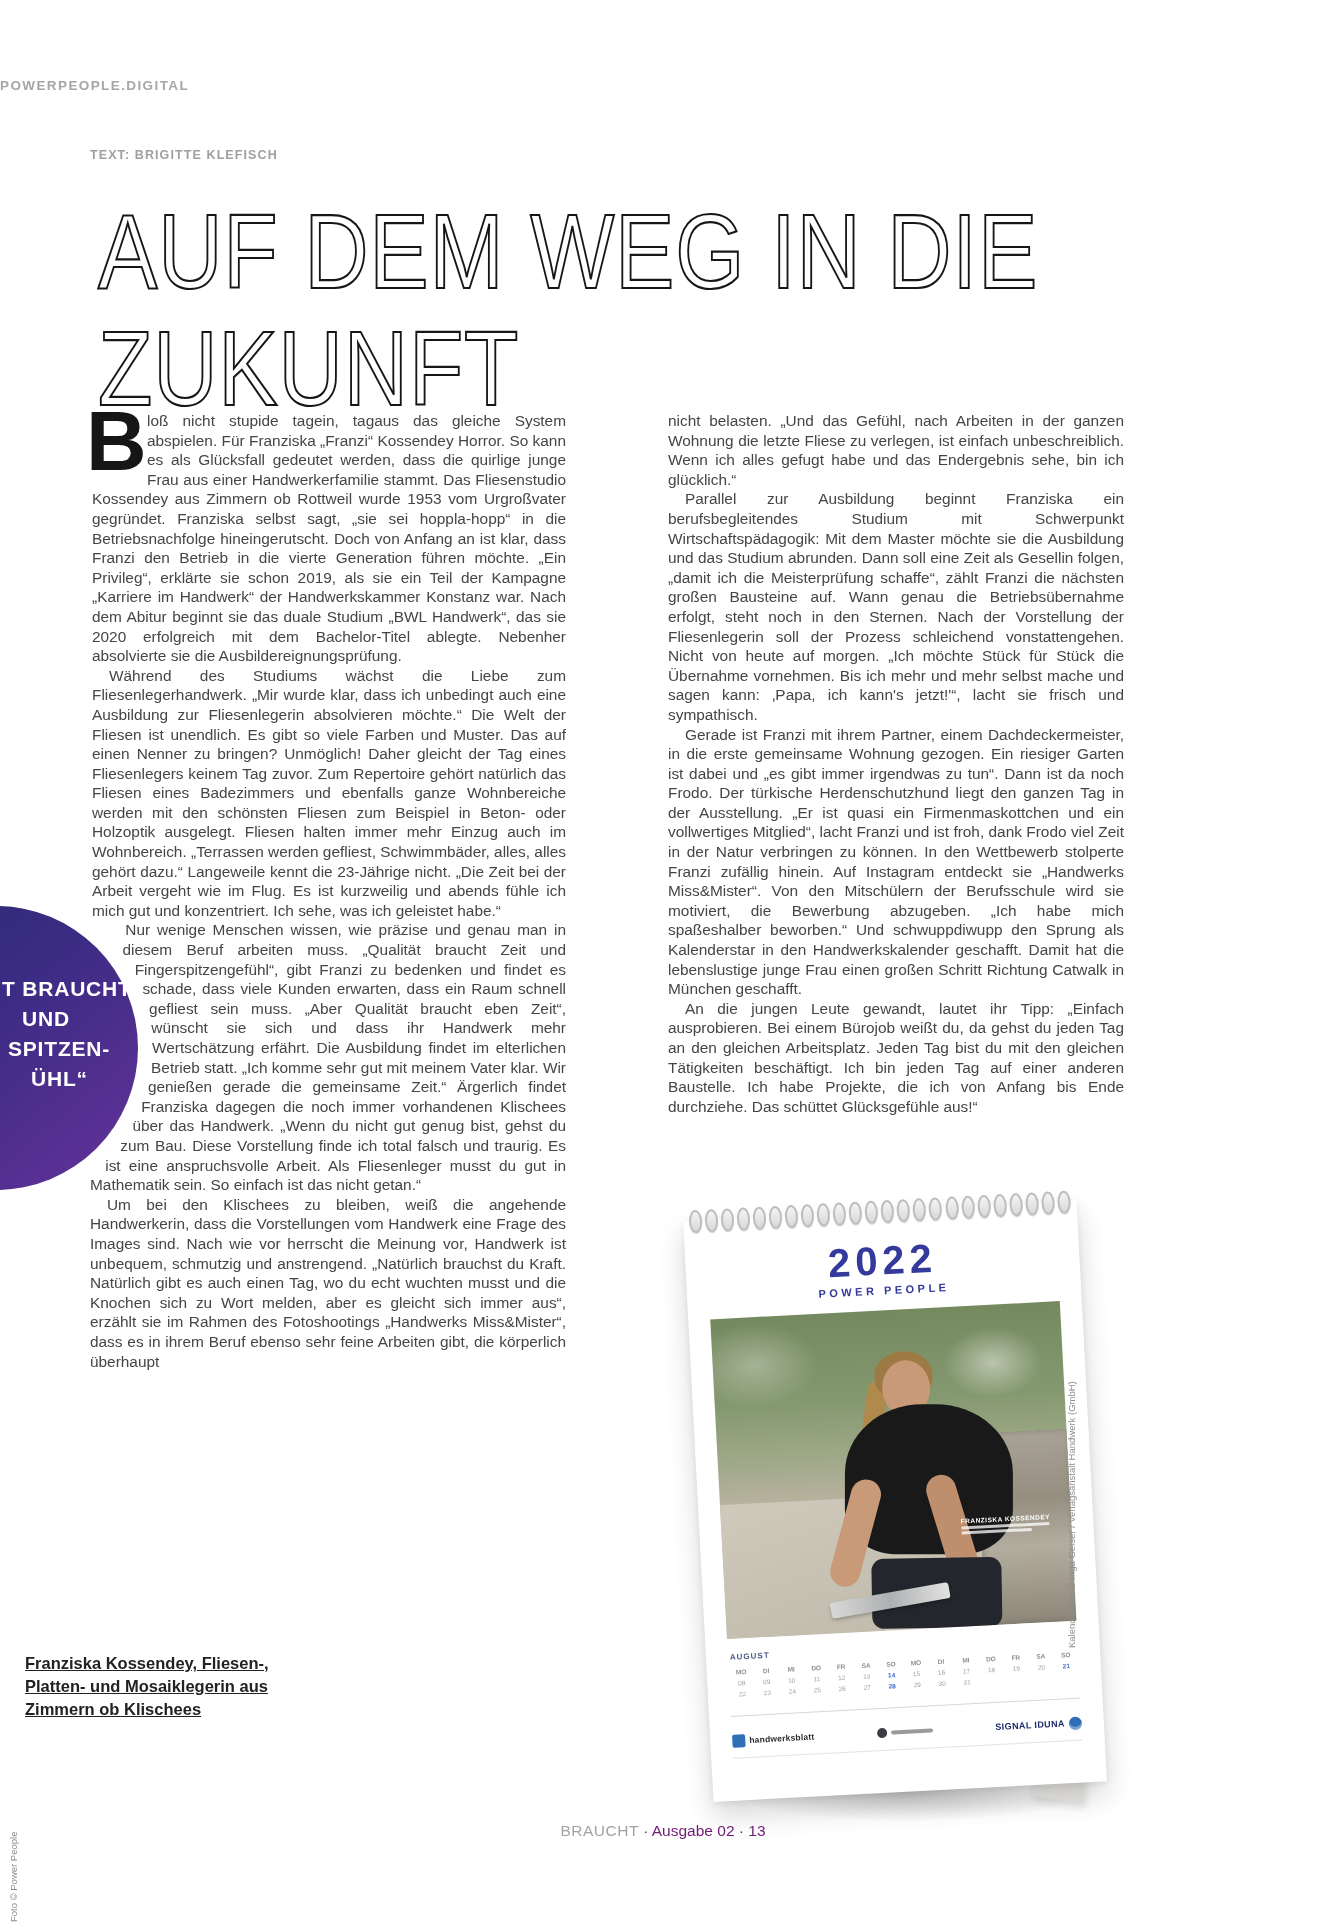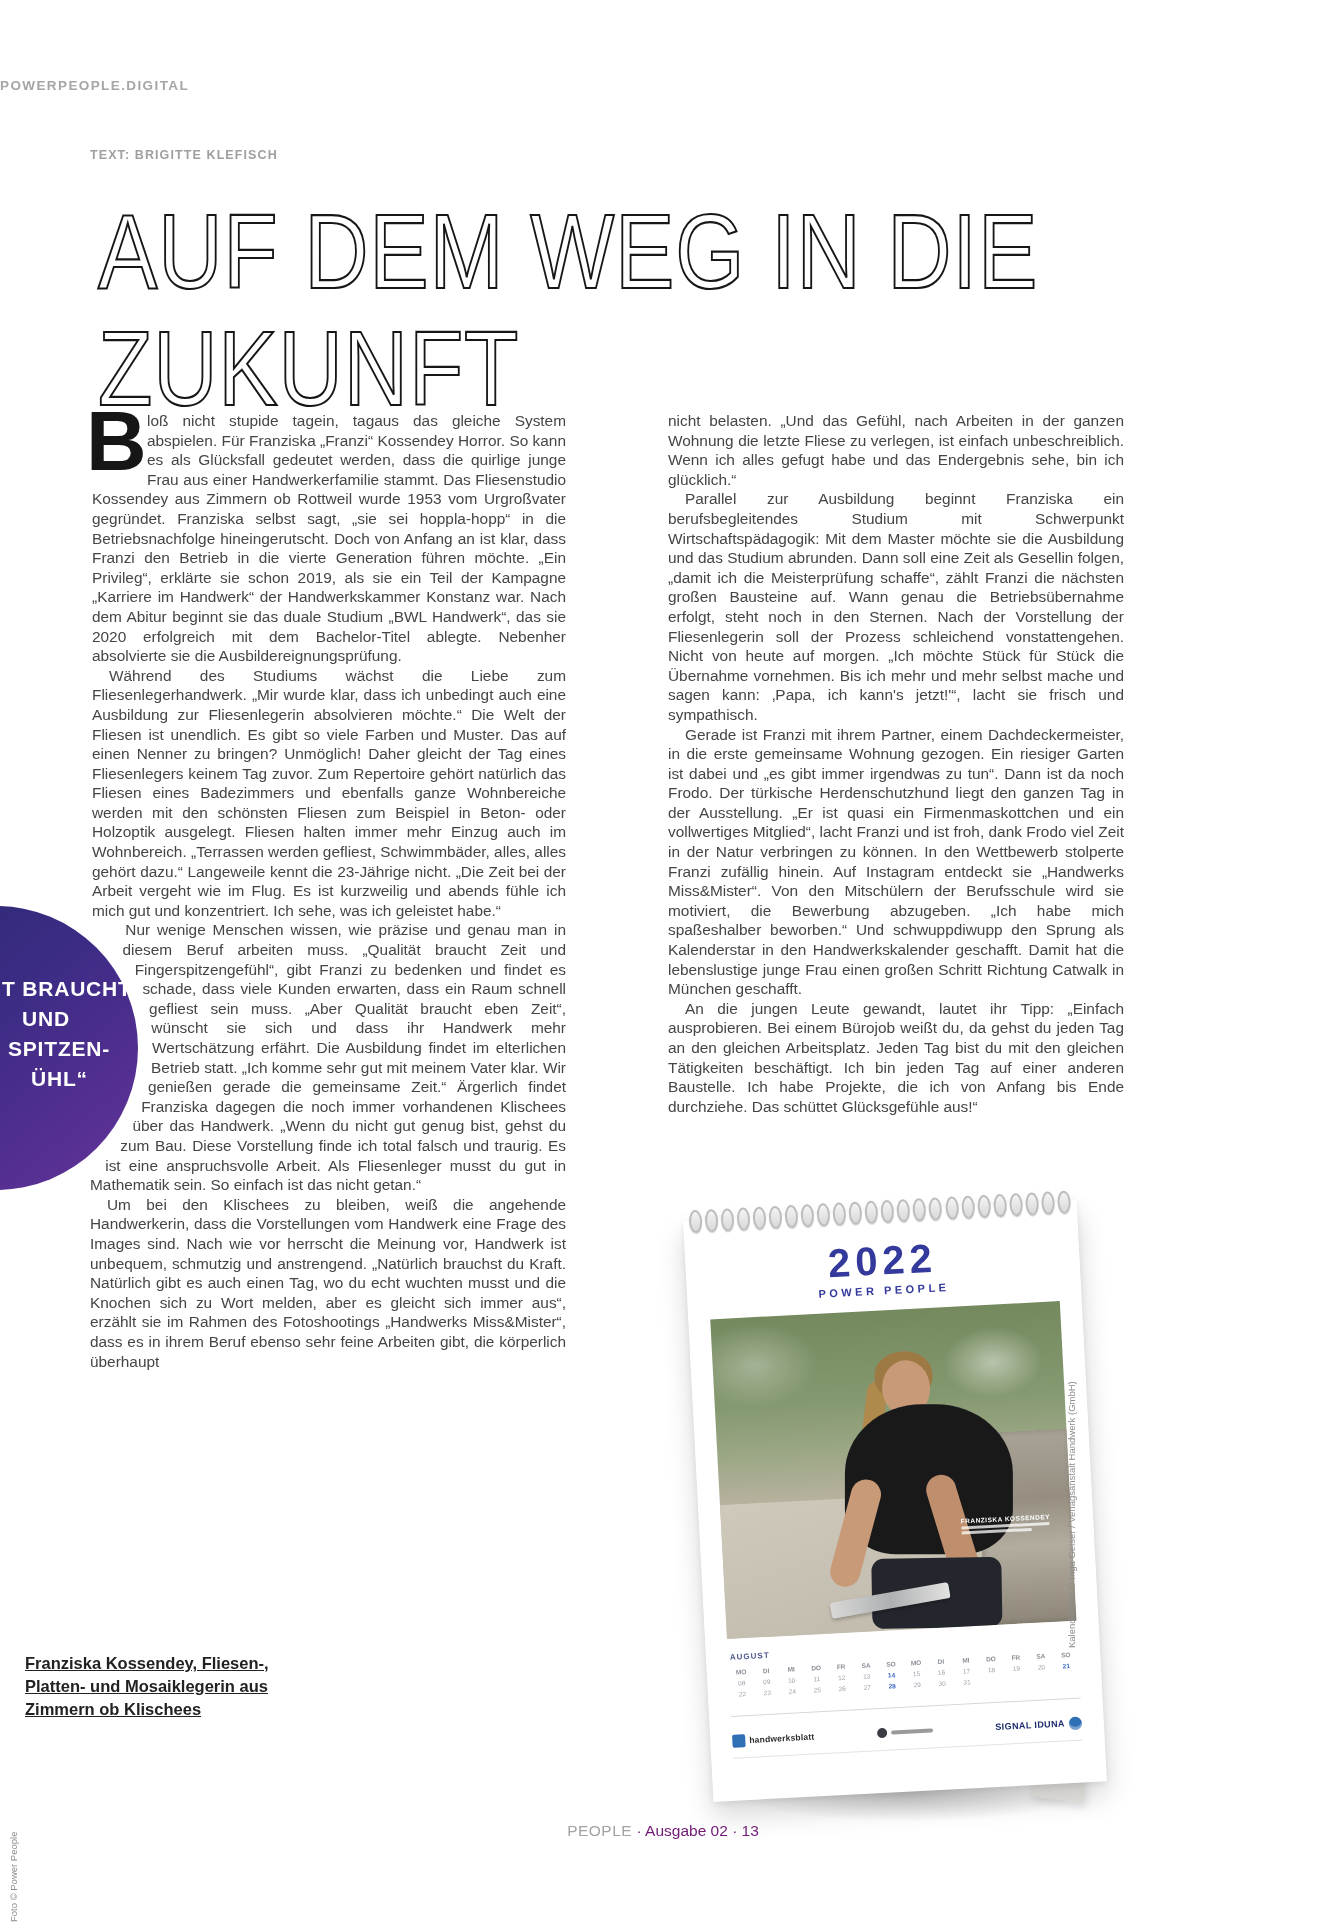--- a/index.html
+++ b/index.html
@@ -339,16 +339,16 @@
       <span class="logo-signal">SIGNAL IDUNA</span>
       <span class="logo-globe"></span>
     </div>
   </div>
 </div>
 
 <div class="credit credit-left">Foto © Power People</div>
 <div class="credit credit-right">Kalenderblatt © Inga Geiser / Verlagsanstalt Handwerk (GmbH)</div>
 
 <div class="footer">
-  <span class="mag">PEOPLE</span>
+  <span class="mag">BRAUCHT</span>
   <span> </span>
   <span class="issue">· Ausgabe 02 · 13</span>
 </div>
 
 </body></html>

